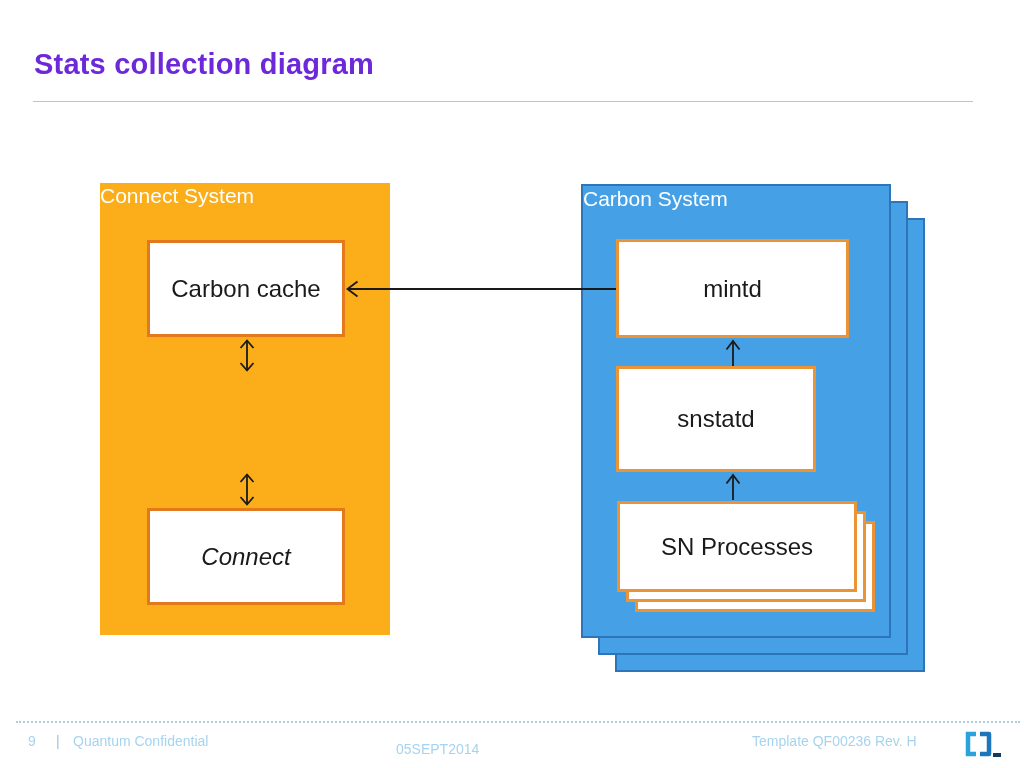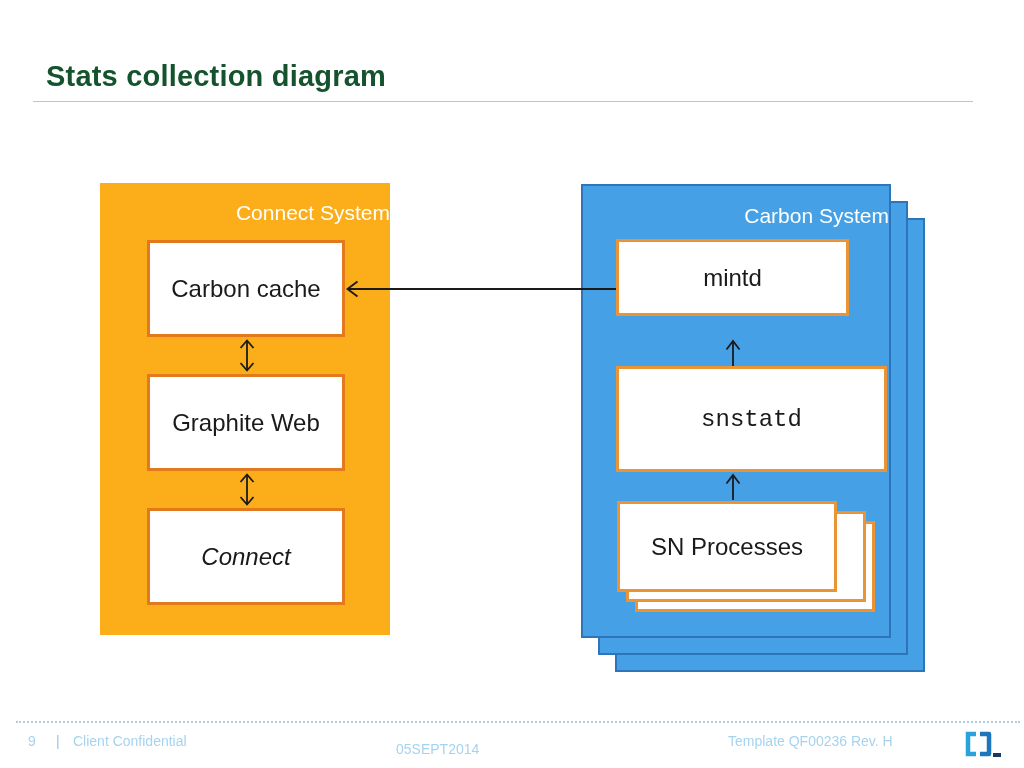--- a/index.html
+++ b/index.html
@@ -1,94 +1,91 @@
 <!DOCTYPE html>
 <html><head>
 <meta charset="utf-8">
 <style>
   html,body{margin:0;padding:0;background:#fff;}
   .slide{
     position:relative;width:1024px;height:768px;background:#ffffff;overflow:hidden;
     font-family:"Liberation Sans","DejaVu Sans",sans-serif;
   }
   .page-title{
-    position:absolute;left:34px;top:48px;margin:12px;
-    font-size:29px;font-weight:bold;color:#14532d;letter-spacing:0.2px;
+    position:absolute;left:34px;top:48px;margin:0;
+    font-size:29px;font-weight:bold;color:#6d28d9;letter-spacing:0.2px;
   }
   .divider{
     position:absolute;left:33px;top:101px;width:940px;height:1px;background:#c3c3c3;
   }
   
   .panel-orange{
     position:absolute;left:100px;top:183px;width:290px;height:452px;
     background:#FBAD1A;
   }
   .blue-panel{
     position:absolute;width:310px;height:454px;
     background:#45A0E6;border:2px solid #2E74B8;box-sizing:border-box;
   }
   .bp1{left:581px;top:184px;}
   .bp2{left:598px;top:201px;}
   .bp3{left:615px;top:218px;}
   .panel-title{
-    padding-top:18px;text-align:right;
+    padding-top:1px;text-align:left;
     font-size:21px;color:#ffffff;
   }
   
   .node{
     position:absolute;background:#ffffff;box-sizing:border-box;
     display:flex;align-items:center;justify-content:center;
     font-size:24px;color:#1a1a1a;
   }
   .node-orange{border:3px solid #E2791C;}
   .node-blue{border:3px solid #EB9435;}
   .n-carbon{left:147px;top:240px;width:198px;height:97px;}
   .n-graphite{left:147px;top:374px;width:198px;height:97px;}
   .n-connect{left:147px;top:508px;width:198px;height:97px;font-style:italic;}
-  .n-mintd{left:616px;top:239px;width:233px;height:77px;}
-  .n-snstatd{left:616px;top:366px;width:271px;height:106px;font-family:Liberation Mono, monospace;}
-  .n-sn{left:617px;top:501px;width:220px;height:91px;}
+  .n-mintd{left:616px;top:239px;width:233px;height:99px;}
+  .n-snstatd{left:616px;top:366px;width:200px;height:106px;}
+  .n-sn{left:617px;top:501px;width:240px;height:91px;}
   .n-sn-b1{left:626px;top:511px;width:240px;height:91px;}
   .n-sn-b2{left:635px;top:521px;width:240px;height:91px;}
   
   .arrows{
     position:absolute;left:0;top:0;width:1024px;height:768px;pointer-events:none;
   }
   .arrows path{stroke:#1a1a1a;stroke-width:1.8;fill:none;}
   
   .footer-dots{
     position:absolute;left:16px;top:721px;width:1004px;height:0;
     border-top:2px dotted #AFCDE0;
   }
   .ftext{
     position:absolute;top:733px;font-size:14px;color:#A6D3EF;white-space:nowrap;
   }
   .f-page{left:28px;}
   .f-sep{left:56px;color:#9CC3DE;}
   .f-conf{left:73px;}
   .f-date{left:396px;margin-top:8px;}
-  .f-tmpl{left:728px;}
+  .f-tmpl{left:752px;}
   .f-logo{position:absolute;left:962px;top:730px;width:42px;height:30px;}
 </style>
 </head>
 <body>
 
 <div class="slide">
 
   <h1 class="page-title">Stats collection diagram</h1>
   <div class="divider"></div>
 
   <div class="panel-orange">
     <div class="panel-title">Connect System</div>
   </div>
   <div class="node node-orange n-carbon">
     <span>Carbon cache</span>
-  </div>
-  <div class="node node-orange n-graphite">
-    <span>Graphite Web</span>
   </div>
   <div class="node node-orange n-connect">
     <span>Connect</span>
   </div>
 
   <div class="blue-panel bp3"></div>
   <div class="blue-panel bp2"></div>
   <div class="blue-panel bp1">
     <div class="panel-title">Carbon System</div>
   </div>
@@ -125,21 +122,21 @@
     </g>
     <g>
       <path d="M616 289 L348 289"></path>
       <path d="M357.5 281.5 L347.5 289 L357.5 296.5"></path>
     </g>
   </svg>
 
   <div class="footer-dots"></div>
   <div class="ftext f-page">9</div>
   <div class="ftext f-sep">|</div>
-  <div class="ftext f-conf">Client Confidential</div>
+  <div class="ftext f-conf">Quantum Confidential</div>
   <div class="ftext f-date">05SEPT2014</div>
   <div class="ftext f-tmpl">Template QF00236 Rev. H</div>
   <svg class="f-logo" viewBox="0 0 42 30">
     <path d="M14 4 L6 4 L6 24 L14 24" fill="none" stroke="#2AA2DC" stroke-width="4.5"></path>
     <path d="M18 4 L27 4 L27 24 L18 24" fill="none" stroke="#1B76BD" stroke-width="4.5" stroke-linejoin="round"></path>
     <rect x="31" y="23" width="8" height="4" fill="#16395F"></rect>
   </svg>
 
 </div>
 

